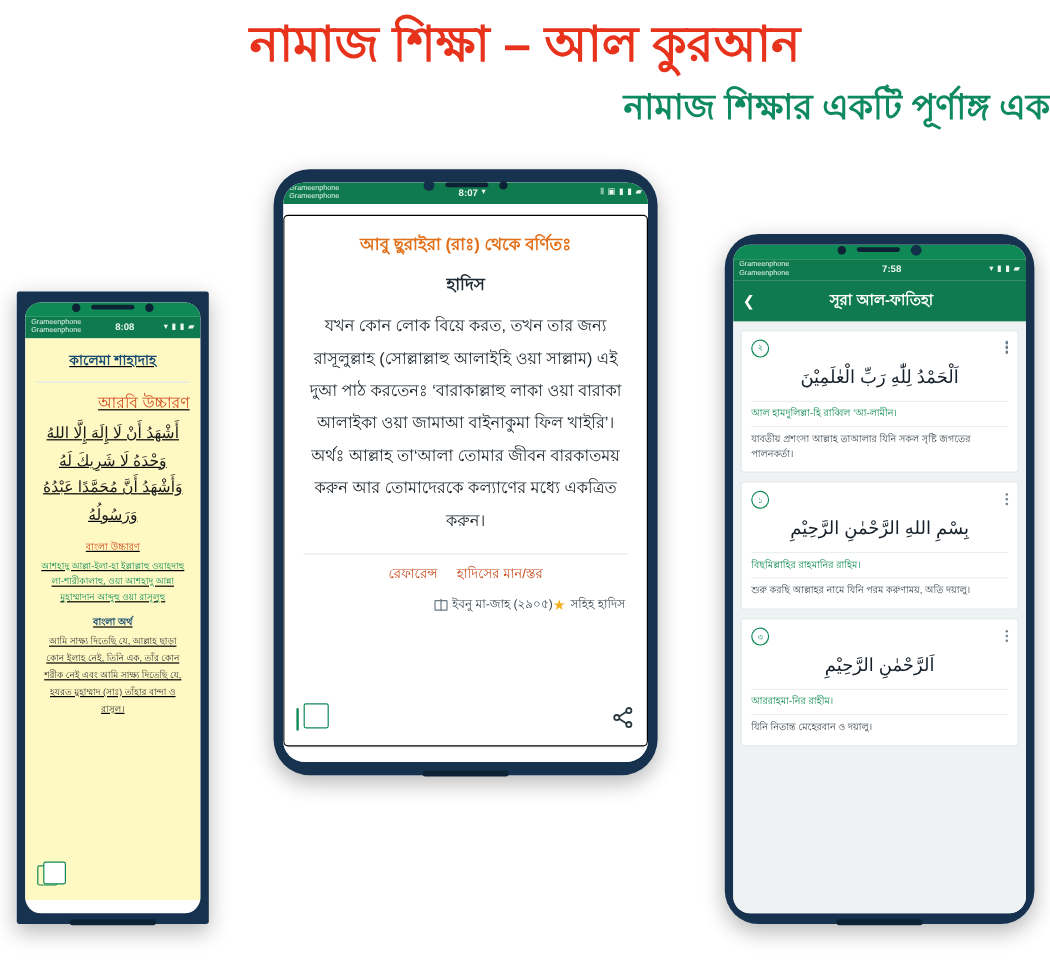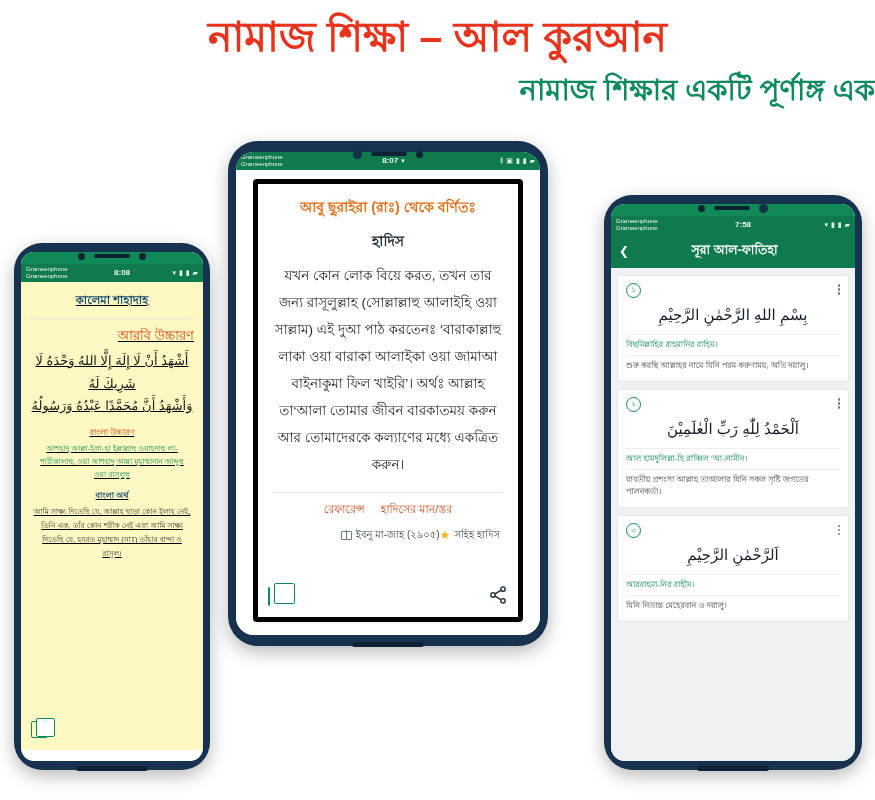--- a/index.html
+++ b/index.html
@@ -50,22 +50,22 @@
     position: relative;
     width: 100%; height: 100%;
     background: #ffffff;
     border-radius: 16px;
     overflow: hidden;
   }
 
   
   #phone-left {
     left: 14px; top: 243px;
-    width: 196px; height: 527px;
-    border-radius: 28px;
+    width: 160px; height: 527px;
+    border-radius: 2px;
     transform: rotate(0deg);
   }
   #phone-left .screen { border-radius: 13px; }
 
   
   #phone-right {
     left: 604px; top: 195px;
     width: 258px; height: 575px;
     border-radius: 28px;
   }
@@ -201,23 +201,23 @@
   }
 
   
   .center-body {
     padding: 0;
     height: calc(100% - 22px);
     background: #ffffff;
     position: relative;
   }
   .card-center {
-    margin: 9px 17px 0;
+    margin: 9px 0 0;
     background: #fff;
-    border: 5px solid #000000;
+    border: 1px solid #000000;
     border-radius: 4px;
     padding: 14px 12px 10px;
     height: calc(100% - 18px);
     position: relative;
     box-shadow: 0 1px 2px rgba(0,0,0,0.06);
   }
   .narrator {
     text-align: center;
     font-size: 14px;
     font-weight: bold;
@@ -437,44 +437,44 @@
         </div>
       </div>
       <div class="appbar">
         <span class="back-arrow">❮</span>
         <span class="appbar-title">সূরা আল-ফাতিহা</span>
       </div>
       <div class="right-body">
 
         <div class="ayah-card">
           <div class="ayah-top">
+            <span class="ayah-badge">২</span>
+            <span class="kebab">
+                <span></span>
+                <span></span>
+                <span></span>
+              </span>
+          </div>
+          <div class="ayah-arabic">اَلْحَمْدُ لِلّٰهِ رَبِّ الْعٰلَمِيْنَ</div>
+          <div class="ayah-translit">আল হামদুলিল্লা-হি রাব্বিল ‘আ-লামীন।</div>
+          <div class="ayah-meaning">যাবতীয় প্রশংসা আল্লাহ তাআলার যিনি সকল সৃষ্টি জগতের পালনকর্তা।</div>
+        </div>
+
+        <div class="ayah-card">
+          <div class="ayah-top">
             <span class="ayah-badge">১</span>
             <span class="kebab">
                 <span></span>
                 <span></span>
                 <span></span>
               </span>
           </div>
           <div class="ayah-arabic">بِسْمِ اللهِ الرَّحْمٰنِ الرَّحِيْمِ</div>
           <div class="ayah-translit">বিছমিল্লাহির রাহমানির রাহিম।</div>
           <div class="ayah-meaning">শুরু করছি আল্লাহর নামে যিনি পরম করুণাময়, অতি দয়ালু।</div>
-        </div>
-
-        <div class="ayah-card">
-          <div class="ayah-top">
-            <span class="ayah-badge">২</span>
-            <span class="kebab">
-                <span></span>
-                <span></span>
-                <span></span>
-              </span>
-          </div>
-          <div class="ayah-arabic">اَلْحَمْدُ لِلّٰهِ رَبِّ الْعٰلَمِيْنَ</div>
-          <div class="ayah-translit">আল হামদুলিল্লা-হি রাব্বিল ‘আ-লামীন।</div>
-          <div class="ayah-meaning">যাবতীয় প্রশংসা আল্লাহ তাআলার যিনি সকল সৃষ্টি জগতের পালনকর্তা।</div>
         </div>
 
         <div class="ayah-card">
           <div class="ayah-top">
             <span class="ayah-badge">৩</span>
             <span class="kebab">
                 <span></span>
                 <span></span>
                 <span></span>
               </span>

